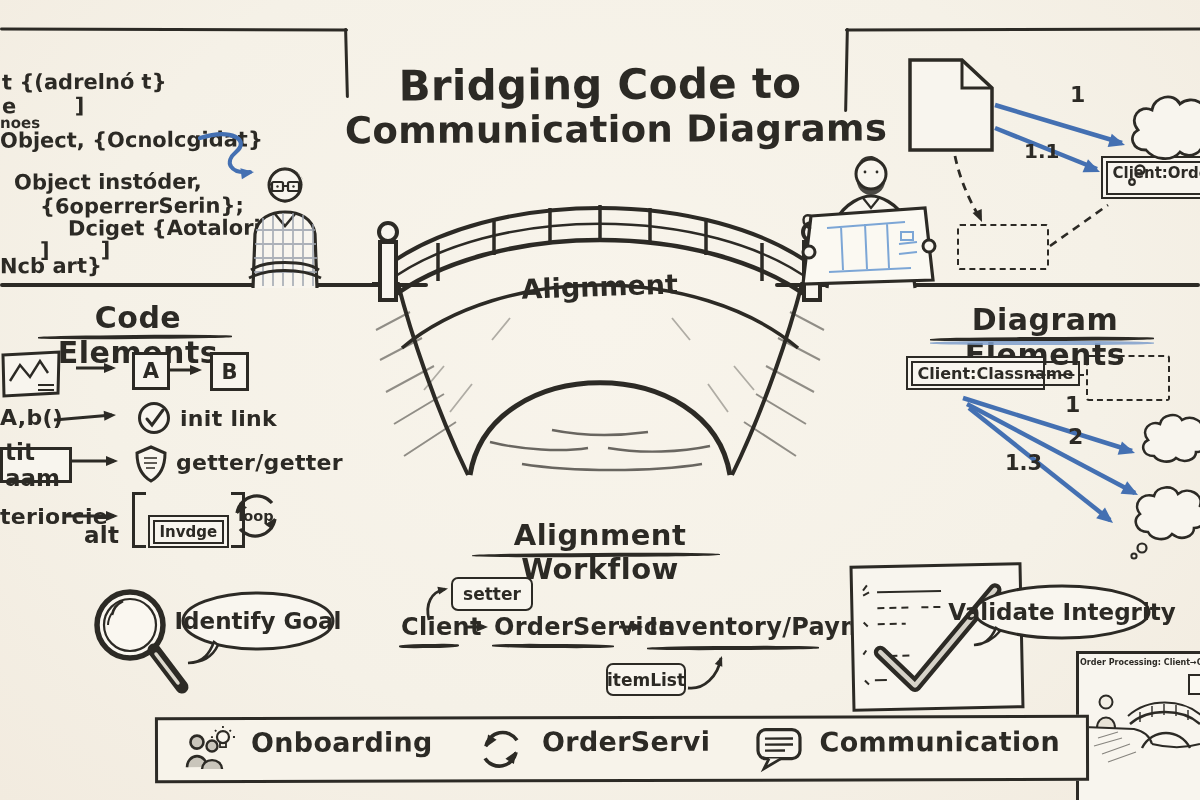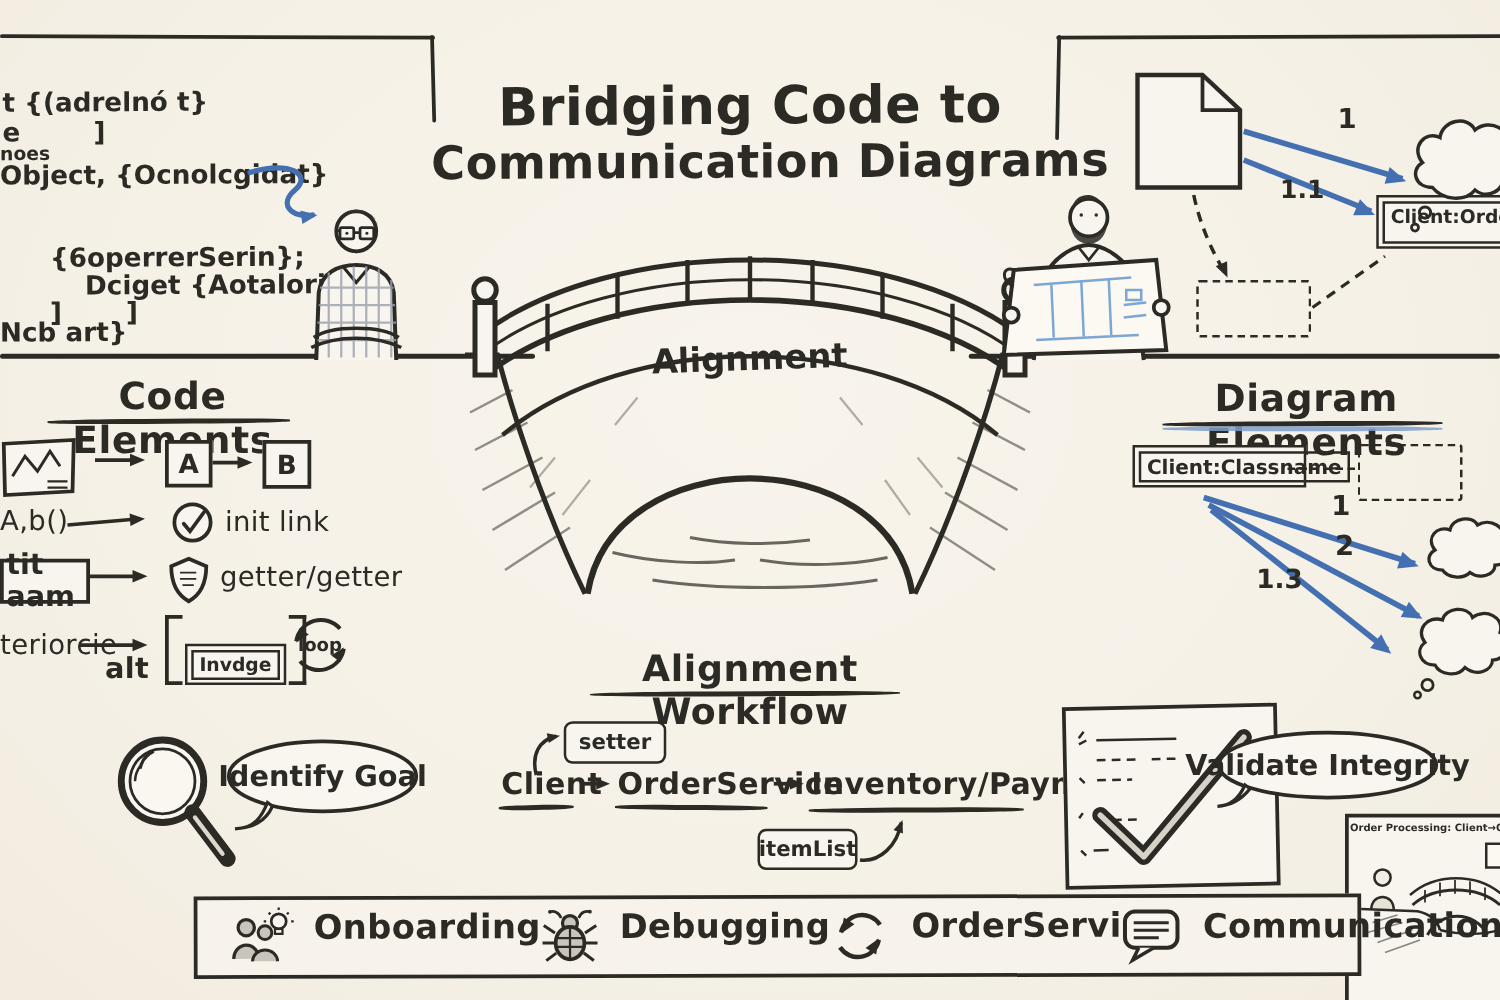--- a/index.html
+++ b/index.html
@@ -12,21 +12,21 @@
   .hand{font-weight:bold;color:#2c2a25;letter-spacing:.3px;white-space:pre;}
   .ink-line{background:#2c2a25;border-radius:3px;}
   .heading{font-weight:bold;font-size:30px;letter-spacing:.5px;text-align:center;}
   .codeln{font-size:21px;font-weight:bold;white-space:pre;transform:rotate(-.3deg);}
   .dframe{border:2.5px solid #2c2a25;padding:2.5px;background:#f8f5ee;}
   .dframe-in{border:2px solid #2c2a25;padding:1px 5px;font-weight:bold;text-align:center;white-space:nowrap;}
   .sbox{border:3px solid #2c2a25;background:#f8f5ee;font-weight:bold;display:flex;align-items:center;justify-content:center;}
   .rbox{border:2.5px solid #2c2a25;border-radius:7px;background:#f8f5ee;font-weight:bold;display:flex;align-items:center;justify-content:center;font-size:17px;}
   .dashrect{border:2.6px dashed #2c2a25;border-radius:3px;}
   .dashline{border-top:2.6px dashed #2c2a25;}
-  .lbl22{font-size:22px;font-weight:normal;}
+  .lbl22{font-size:22px;font-weight:bold;}
   .lbl24{font-size:24px;font-weight:bold;letter-spacing:.3px;}
   .underl{height:3.5px;background:#2c2a25;border-radius:40%;}
   .bar{border:3.2px solid #2c2a25;background:#f7f3ea;display:flex;align-items:center;justify-content:space-between;padding:0 26px;transform:rotate(-.15deg);}
   .bar-item{display:flex;align-items:flex-start;gap:17px;}
   .bar-label{font-size:27px;font-weight:bold;letter-spacing:.3px;}
   svg{overflow:visible;}
   .brk{width:11px;height:50px;border:3px solid #2c2a25;}
   .brk.l{border-right:none;} .brk.r{border-left:none;}
 </style>
 </head>
@@ -39,20 +39,21 @@
   <div class="abs ink-line" style="left:845px;top:28px;width:358px;height:3px;transform:rotate(-.2deg)"></div>
   <div class="abs ink-line" style="left:845px;top:28px;width:3px;height:84px;transform:rotate(1.2deg)"></div>
 
   <div class="abs hand" style="left:370px;top:60px;width:460px;text-align:center;font-size:42px;transform:rotate(-.4deg)">Bridging Code to</div>
   <div class="abs hand" style="left:345px;top:108px;width:510px;text-align:center;font-size:37px;transform:rotate(-.3deg)">Communication Diagrams</div>
 
   <div class="abs codeln" style="left:2px;top:70px">t {(adrelnó t}</div>
   <div class="abs codeln" style="left:2px;top:94px">e        ]</div>
   <div class="abs codeln" style="left:0;top:114px;font-size:15px">noes</div>
   <div class="abs codeln" style="left:0;top:128px">Object, {Ocnolcgidat}</div>
+  <div class="abs codeln" style="left:14px;top:170px">Object instóder,</div>
   <div class="abs codeln" style="left:40px;top:194px">{6operrerSerin};</div>
   <div class="abs codeln" style="left:68px;top:216px">Dciget {Aotaloriat}</div>
   <div class="abs codeln" style="left:40px;top:238px">]       ]</div>
   <div class="abs codeln" style="left:0;top:254px">Ncb art}</div>
 
   <svg class="abs" style="left:196px;top:128px" width="64" height="56" viewBox="0 0 64 56">
     <path d="M4,10 C36,0 54,12 40,24 C28,34 34,46 54,44" stroke="#4470b2" stroke-width="4.2" fill="none" stroke-linecap="round"></path>
     <polygon points="0,0 -13,5.5 -13,-5.5" transform="translate(58,44) rotate(-8)" fill="#4470b2"></polygon>
   </svg>
 
@@ -327,32 +328,20 @@
       <svg width="50" height="46" viewBox="0 0 50 46">
         <circle cx="13" cy="15" r="6.5" fill="#c9c5bb" stroke="#2c2a25" stroke-width="2.6"></circle>
         <path d="M3,40 a10,11 0 0 1 20,0" fill="#c9c5bb" stroke="#2c2a25" stroke-width="2.6"></path>
         <circle cx="28" cy="19" r="5.5" fill="#c9c5bb" stroke="#2c2a25" stroke-width="2.4"></circle>
         <path d="M18,42 a10,9 0 0 1 20,0" fill="#c9c5bb" stroke="#2c2a25" stroke-width="2.4"></path>
         <circle cx="39" cy="10" r="6" fill="#f8f5ee" stroke="#2c2a25" stroke-width="2.2"></circle>
         <path d="M39,1 V-1 M31,3 L33,5 M47,3 L45,5 M29,10 H26 M49,10 H52" stroke="#2c2a25" stroke-width="1.8" stroke-dasharray="2 2"></path>
         <rect x="36" y="16" width="6" height="4" fill="none" stroke="#2c2a25" stroke-width="1.8"></rect>
       </svg>
       <span class="bar-label">Onboarding</span>
-    </div>
-    <div class="bar-item">
-      <svg width="46" height="46" viewBox="0 0 46 46">
-        <path d="M16,8 C14,3 10,2 7,3 M30,8 C32,3 36,2 39,3" fill="none" stroke="#2c2a25" stroke-width="2.2"></path>
-        <circle cx="7" cy="3" r="1.5" fill="#2c2a25"></circle>
-          <circle cx="39" cy="3" r="1.5" fill="#2c2a25"></circle>
-        <circle cx="23" cy="12" r="6" fill="#c9c5bb" stroke="#2c2a25" stroke-width="2.6"></circle>
-        <ellipse cx="23" cy="28" rx="11.5" ry="13" fill="#c9c5bb" stroke="#2c2a25" stroke-width="3"></ellipse>
-        <path d="M23,16 V41 M13,24 H33 M12,31 H34" stroke="#2c2a25" stroke-width="1.8" fill="none"></path>
-        <path d="M11,20 L2,14 M11,28 L1,28 M12,36 L4,42 M35,20 L44,14 M35,28 L45,28 M34,36 L42,42" stroke="#2c2a25" stroke-width="2.4"></path>
-      </svg>
-      <span class="bar-label">Debugging</span>
     </div>
     <div class="bar-item">
       <svg width="48" height="46" viewBox="0 0 48 46">
         <path d="M40,14 A17,17 0 0 0 9,20" fill="none" stroke="#2c2a25" stroke-width="3.6"></path>
         <polygon points="0,0 -12,5 -12,-5" transform="translate(9,21) rotate(122)" fill="#2c2a25"></polygon>
         <path d="M8,32 A17,17 0 0 0 39,26" fill="none" stroke="#2c2a25" stroke-width="3.6"></path>
         <polygon points="0,0 -12,5 -12,-5" transform="translate(39,25) rotate(-58)" fill="#2c2a25"></polygon>
       </svg>
       <span class="bar-label">OrderServi</span>
     </div>

